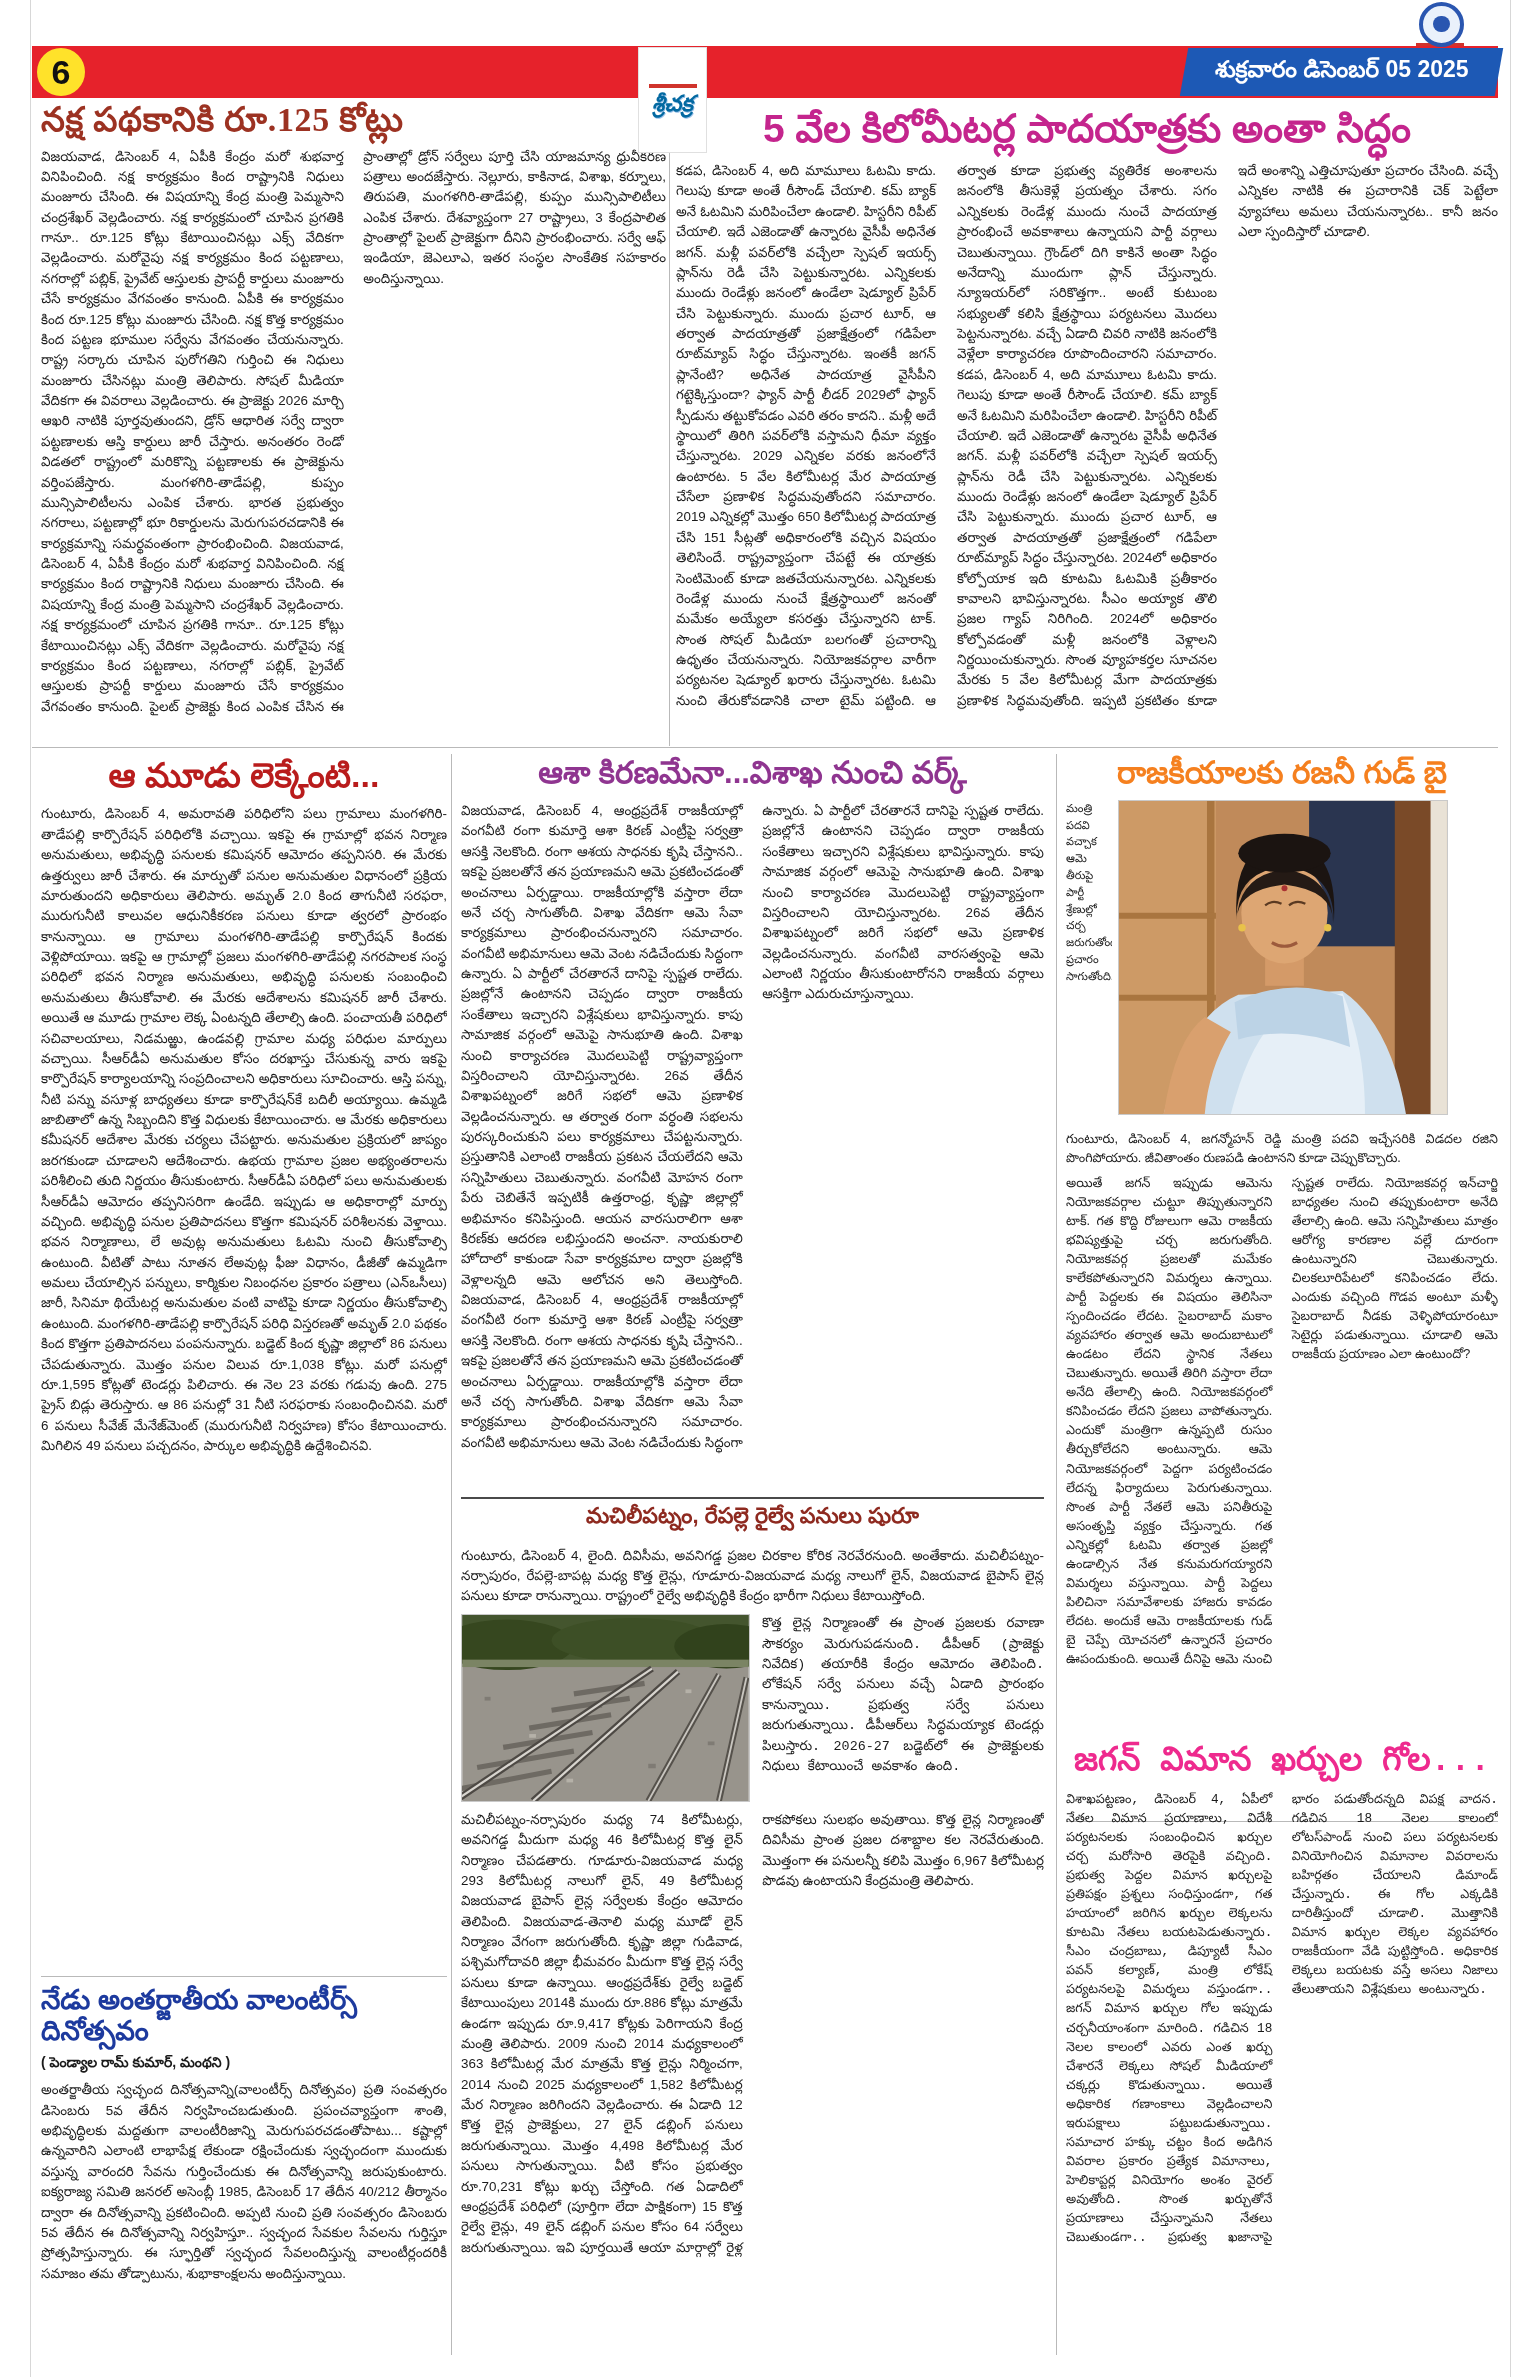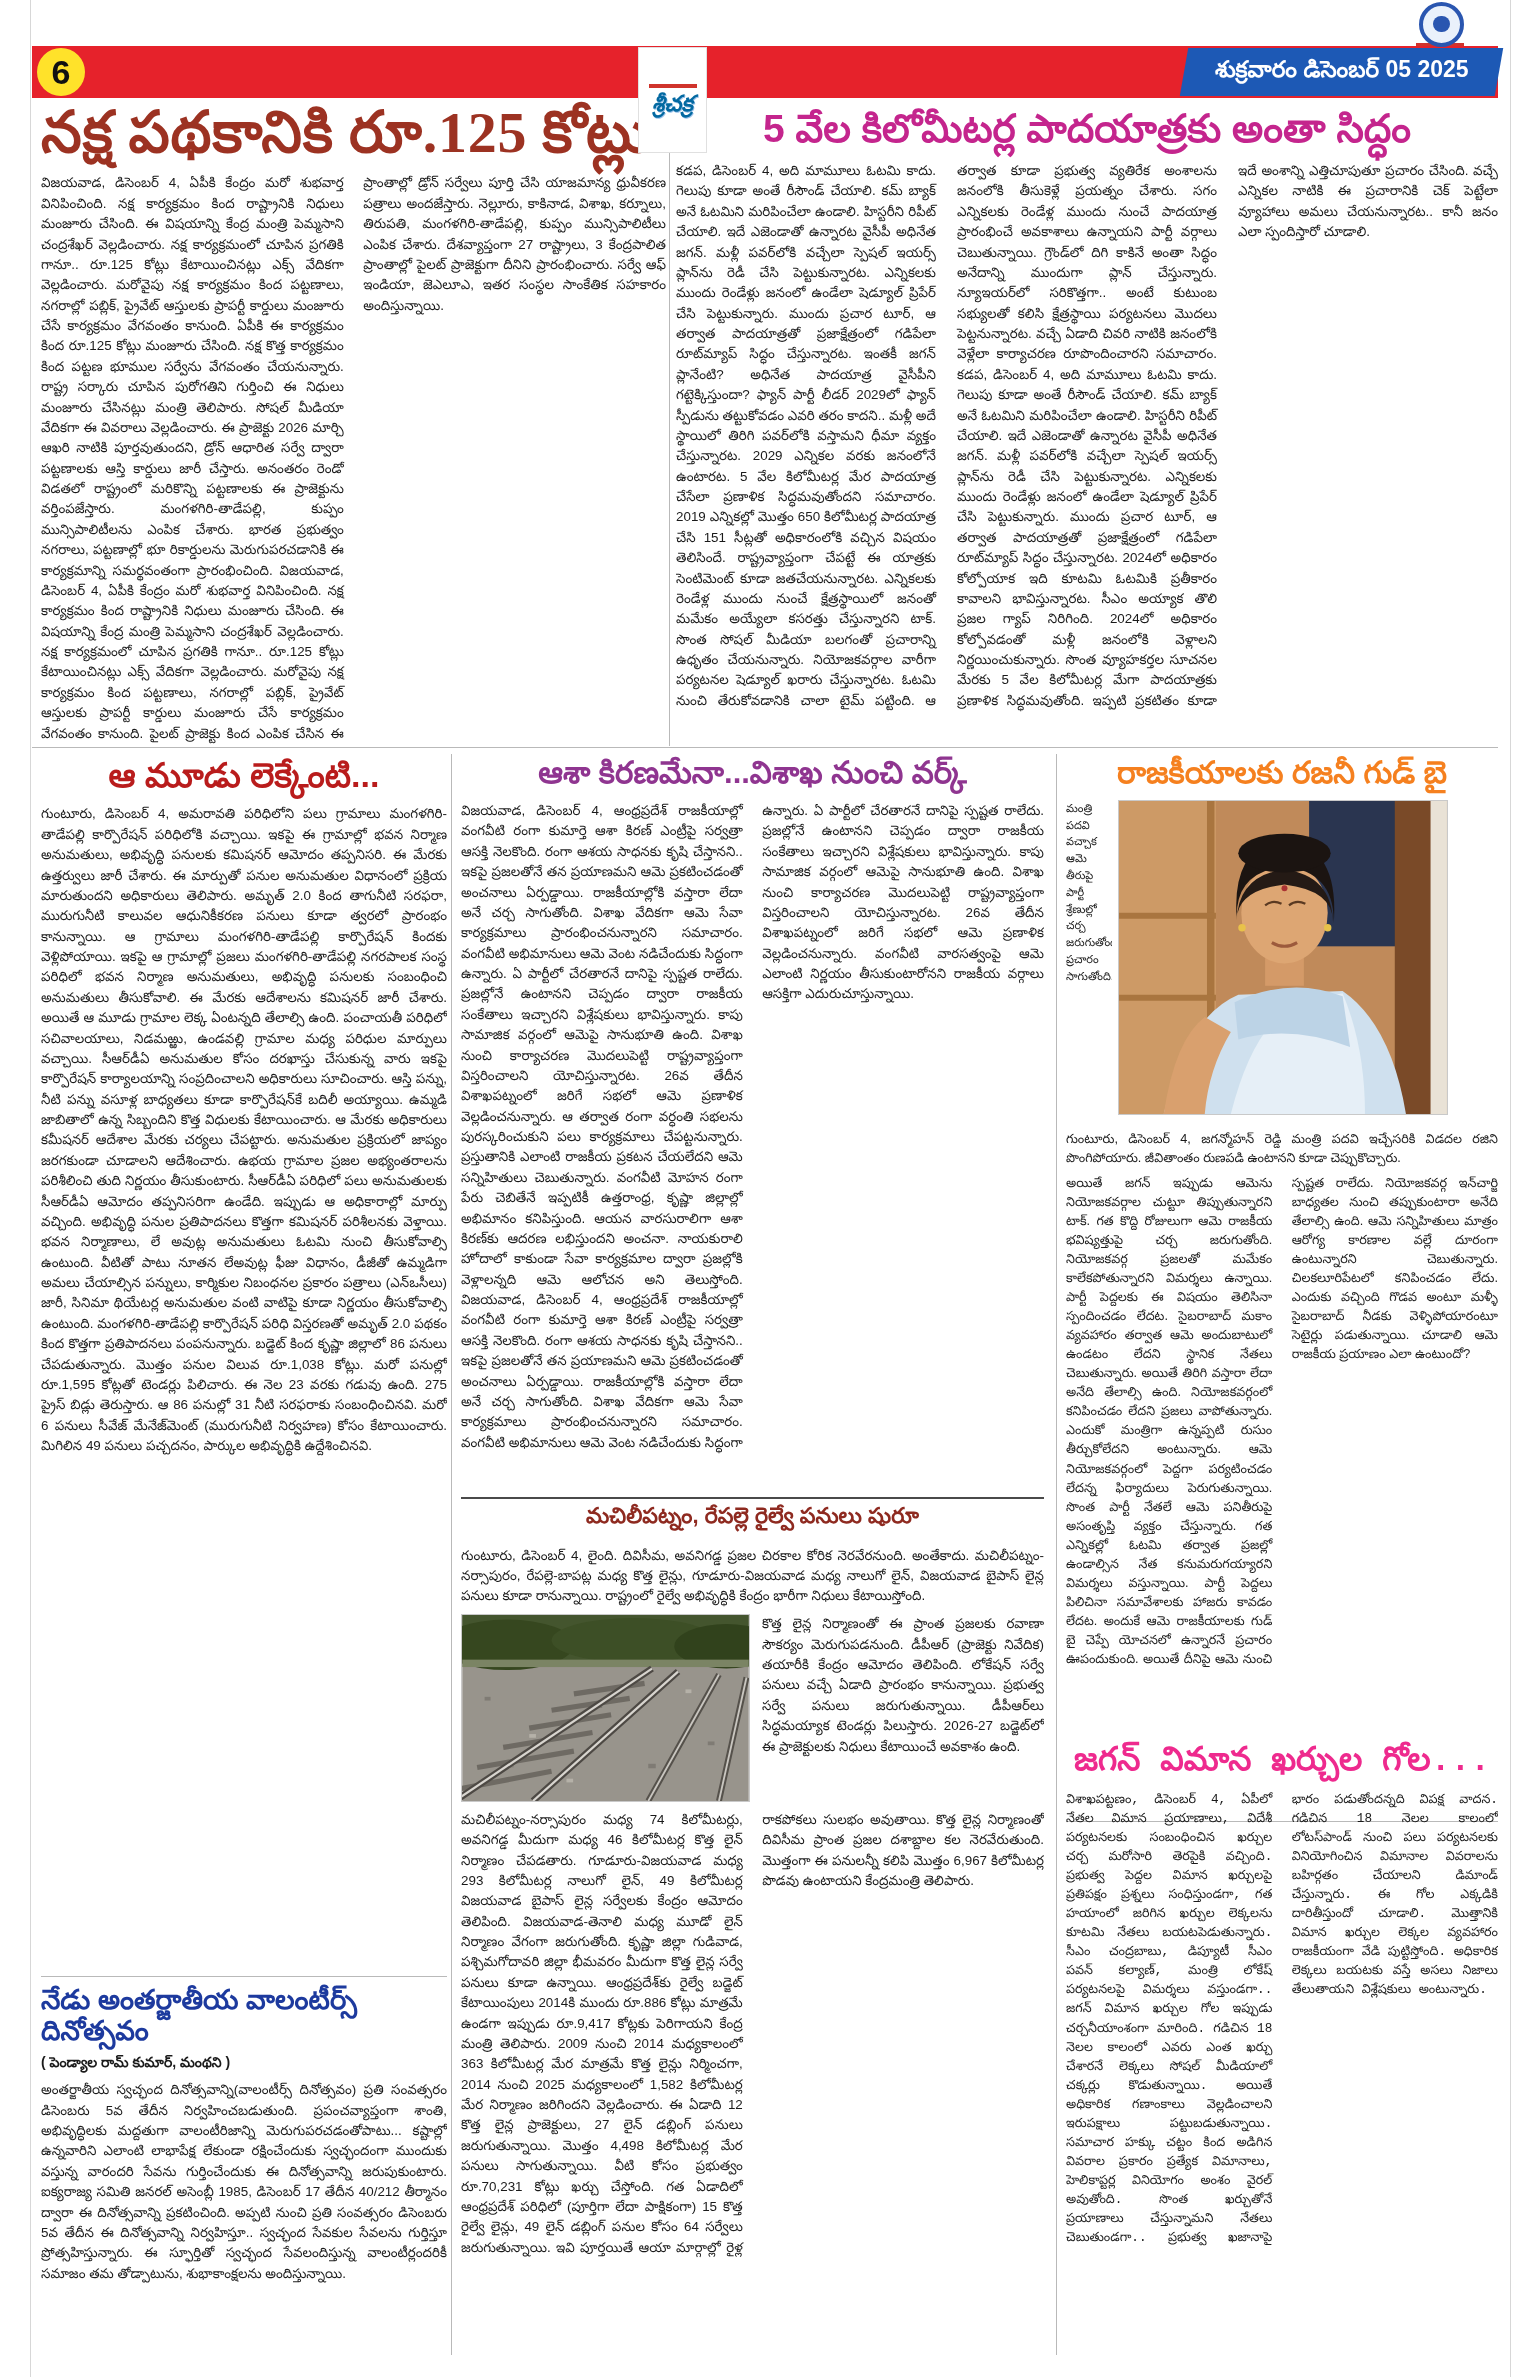--- a/index.html
+++ b/index.html
@@ -29,21 +29,21 @@
 
   
   .vdiv{position:absolute;width:0.7px;background:#b9b9b9;}
   .hdiv{position:absolute;height:0.7px;background:#b9b9b9;}
   .hdiv-dark{position:absolute;height:2.2px;background:#4a4a4a;}
 
   
   .article{position:absolute;}
   .headline{font-weight:bold;line-height:1.12;margin:0;}
   .serifhead{font-family:"Liberation Serif","DejaVu Serif",serif;}
-  .hl-naksha{font-size:58px;color:#9c3222;letter-spacing:0.7px;}
+  .hl-naksha{font-size:34px;color:#9c3222;letter-spacing:0.7px;}
   .hl-pady{font-size:39px;color:#c4258d;text-align:center;}
   .hl-moodu{font-size:34px;color:#b91c1c;text-align:center;}
   .hl-asha{font-size:31px;color:#8f3590;text-align:center;}
   .hl-rajani{font-size:31px;color:#f5801f;text-align:center;}
   .hl-rail{font-size:22px;color:#8e2a20;text-align:center;}
   .hl-vol{font-size:27.6px;color:#1d3a9e;}
   .hl-jagan{font-size:33px;color:#ee2a8e;text-align:center;}
 
   .body-text{font-size:13.4px;line-height:1.52;text-align:justify;overflow:hidden;column-fill:auto;}
   .body-sm{font-size:12.7px;line-height:1.5;}
@@ -145,21 +145,21 @@
         </svg>
       </div>
     </div>
     <div class="body-text body-sm lead-para">గుంటూరు, డిసెంబర్ 4, జగన్మోహన్ రెడ్డి మంత్రి పదవి ఇచ్చేసరికి విడదల రజిని పొంగిపోయారు. జీవితాంతం రుణపడి ఉంటానని కూడా చెప్పుకొచ్చారు.</div>
     <div class="body-text body-sm cols2" style="height:514px;margin-top:6px;">అయితే జగన్ ఇప్పుడు ఆమెను నియోజకవర్గాల చుట్టూ తిప్పుతున్నారని టాక్. గత కొద్ది రోజులుగా ఆమె రాజకీయ భవిష్యత్తుపై చర్చ జరుగుతోంది. నియోజకవర్గ ప్రజలతో మమేకం కాలేకపోతున్నారని విమర్శలు ఉన్నాయి. పార్టీ పెద్దలకు ఈ విషయం తెలిసినా స్పందించడం లేదట. సైబరాబాద్ మకాం వ్యవహారం తర్వాత ఆమె అందుబాటులో ఉండటం లేదని స్థానిక నేతలు చెబుతున్నారు. అయితే తిరిగి వస్తారా లేదా అనేది తేలాల్సి ఉంది. నియోజకవర్గంలో కనిపించడం లేదని ప్రజలు వాపోతున్నారు. ఎందుకో మంత్రిగా ఉన్నప్పటి రుసుం తీర్చుకోలేదని అంటున్నారు. ఆమె నియోజకవర్గంలో పెద్దగా పర్యటించడం లేదన్న ఫిర్యాదులు పెరుగుతున్నాయి. సొంత పార్టీ నేతలే ఆమె పనితీరుపై అసంతృప్తి వ్యక్తం చేస్తున్నారు. గత ఎన్నికల్లో ఓటమి తర్వాత ప్రజల్లో ఉండాల్సిన నేత కనుమరుగయ్యారని విమర్శలు వస్తున్నాయి. పార్టీ పెద్దలు పిలిచినా సమావేశాలకు హాజరు కావడం లేదట. అందుకే ఆమె రాజకీయాలకు గుడ్ బై చెప్పే యోచనలో ఉన్నారనే ప్రచారం ఊపందుకుంది. అయితే దీనిపై ఆమె నుంచి స్పష్టత రాలేదు. నియోజకవర్గ ఇన్‌చార్జి బాధ్యతల నుంచి తప్పుకుంటారా అనేది తేలాల్సి ఉంది. ఆమె సన్నిహితులు మాత్రం ఆరోగ్య కారణాల వల్లే దూరంగా ఉంటున్నారని చెబుతున్నారు. చిలకలూరిపేటలో కనిపించడం లేదు. ఎందుకు వచ్చింది గొడవ అంటూ మళ్ళీ సైబరాబాద్ నీడకు వెళ్ళిపోయారంటూ సెటైర్లు పడుతున్నాయి. చూడాలి ఆమె రాజకీయ ప్రయాణం ఎలా ఉంటుందో?</div>
   </div>
 
   <div class="article" style="left:461px;top:1504px;width:583px;">
     <h1 class="headline hl-rail">మచిలీపట్నం, రేపల్లె రైల్వే పనులు షురూ</h1>
     <div class="body-text" style="margin-top:17px;">గుంటూరు, డిసెంబర్ 4, లైంది. దివిసీమ, అవనిగడ్డ ప్రజల చిరకాల కోరిక నెరవేరనుంది. అంతేకాదు. మచిలీపట్నం-నర్సాపురం, రేపల్లె-బాపట్ల మధ్య కొత్త లైన్లు, గూడూరు-విజయవాడ మధ్య నాలుగో లైన్, విజయవాడ బైపాస్ లైన్ల పనులు కూడా రానున్నాయి. రాష్ట్రంలో రైల్వే అభివృద్ధికి కేంద్రం భారీగా నిధులు కేటాయిస్తోంది.</div>
-    <div class="photo-row" style="margin-top:7.5px;">
+    <div class="photo-row" style="margin-top:7.5px;font-family:Liberation Mono, monospace;">
       <div class="photo-frame" style="width:287px;height:186px;">
         <svg width="287" height="186" viewBox="0 0 385 250">
           <rect width="385" height="250" fill="#98948c"></rect>
           <rect width="385" height="64" fill="#44552e"></rect>
           <ellipse cx="60" cy="40" rx="90" ry="34" fill="#36471f"></ellipse>
           <ellipse cx="230" cy="34" rx="110" ry="30" fill="#3d4f26"></ellipse>
           <ellipse cx="355" cy="42" rx="70" ry="30" fill="#31421c"></ellipse>
           <rect y="60" width="385" height="10" fill="#7b8464"></rect>
 
           <rect x="30" y="110" width="8" height="5" fill="#7f7b74"></rect>

